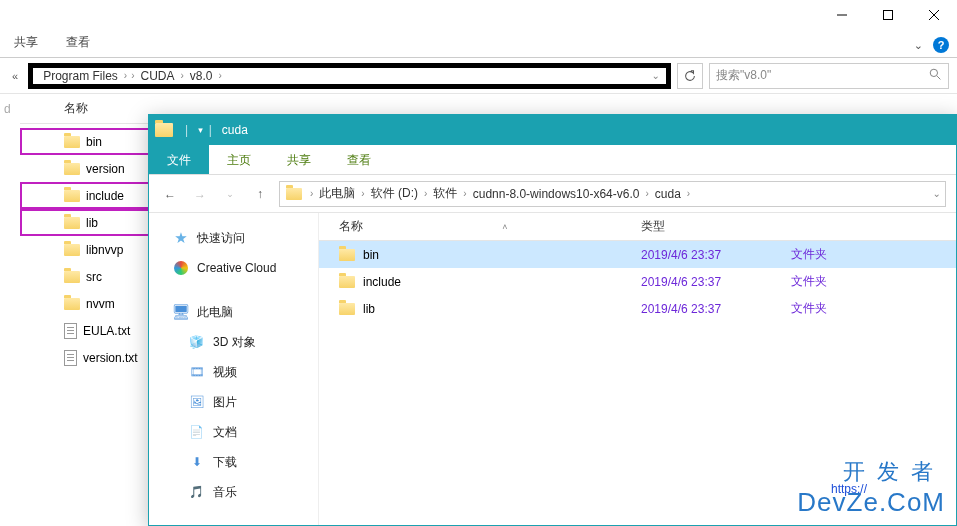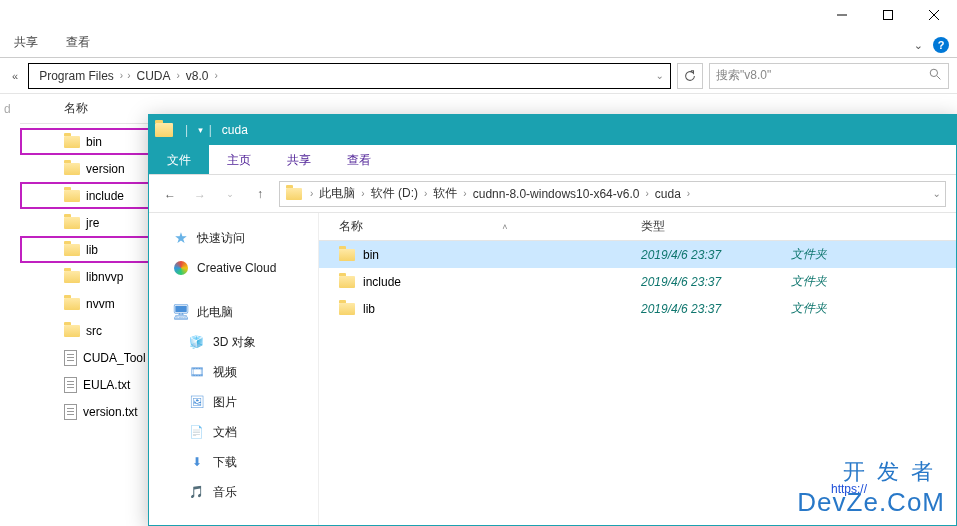--- a/index.html
+++ b/index.html
@@ -12,21 +12,21 @@
 .win-btn { width: 46px; height: 30px; display: flex; align-items: center; justify-content: center; color: #000; }
 .win-btn svg { width: 10px; height: 10px; }
 
 .back-ribbon-tabs { height: 28px; display: flex; align-items: flex-end; padding-left: 0; border-bottom: 1px solid #ccc; }
 .back-ribbon-tabs .tab { padding: 6px 14px; color: #444; }
 .back-ribbon-tabs .chev { margin-left: auto; padding: 4px 8px; color: #666; display:flex; align-items:center; gap:10px;}
 .help-icon { width:16px; height:16px; border-radius:50%; background:#0078d7; color:#fff; display:flex; align-items:center; justify-content:center; font-weight:bold; font-size:11px;}
 
 .back-addr { height: 36px; display: flex; align-items: center; gap: 6px; padding: 4px 8px; border-bottom: 1px solid #e5e5e5; }
 .back-addr .nav-chev { color:#555; padding:0 4px; font-size:11px;}
-.crumb-bar { flex: 1; height: 26px; border: 1px solid #000000; display: flex; align-items: center; padding: 0 6px; }
+.crumb-bar { flex: 1; height: 26px; border: 5px solid #000000; display: flex; align-items: center; padding: 0 6px; }
 .crumb { color: #333; padding: 0 4px; }
 .crumb-sep { color: #888; padding: 0 2px; font-size:10px;}
 .refresh-btn { width: 26px; height: 26px; border: 1px solid #ccc; display:flex; align-items:center; justify-content:center; }
 .search-box { width: 240px; height: 26px; border: 1px solid #ccc; display: flex; align-items: center; padding: 0 6px; color: #888; }
 .search-box .mag { margin-left:auto; }
 
 .back-columns { display:flex; height: calc(100% - 94px); }
 .back-colhdr { padding: 6px 0 6px 44px; color:#333; border-bottom:1px solid #e5e5e5; }
 .back-tree { width: 150px; padding: 4px 0; }
 .tree-item { display: flex; align-items: center; height: 27px; padding-left: 44px; gap: 6px; }
@@ -38,21 +38,21 @@
 .d-label{ color:#aaa; padding:8px 0 0 4px;}
 
 
 .front-window { position: absolute; top: 114px; left: 148px; width: 809px; height: 412px; background: #fff; box-shadow: 0 4px 20px rgba(0,0,0,0.25); border: 1px solid #1ba1b0; }
 .front-titlebar { height: 30px; background: #1ba1b0; display: flex; align-items: center; padding-left: 6px; color:#fff; }
 .ft-icon { width:18px; height:14px; background: linear-gradient(#ffe9a6,#f7d36a); border-radius:1px; margin-right:6px; position:relative;}
 .ft-icon::before { content:""; position:absolute; top:-3px; left:0; width:8px; height:3px; background:#f7d36a; border-radius:1px 1px 0 0;}
 .ft-divider { color: rgba(255,255,255,0.7); padding: 0 6px; }
 .ft-down { margin-left:4px; font-size:9px;}
 .front-ribbon { height: 30px; display:flex; align-items:stretch; border-bottom:1px solid #ddd; }
-.front-ribbon .rtab { padding: 7px 18px; color:#4c1d95; }
+.front-ribbon .rtab { padding: 7px 18px; color:#4d7c0f; }
 .front-ribbon .rtab.file { background:#1ba1b0; color:#fff; }
 
 .front-addr { height: 38px; display:flex; align-items:center; gap:8px; padding: 4px 10px; border-bottom:1px solid #e5e5e5; }
 .nav-arrow { width:22px; height:22px; display:flex; align-items:center; justify-content:center; color:#555; }
 .nav-arrow.dis { color:#bbb; }
 .front-crumbs { flex:1; height:26px; border:1px solid #ccc; display:flex; align-items:center; padding: 0 4px; }
 .front-crumbs .folder-icon{ margin: 0 6px 0 2px;}
 .front-body { display:flex; height: calc(100% - 98px); }
 .front-nav { width: 170px; padding: 10px 0; border-right:1px solid #eee; }
 .nav-item { display:flex; align-items:center; gap:8px; height:30px; padding-left:24px; color:#222; }
@@ -64,21 +64,21 @@
 
 .front-list { flex:1; }
 .list-hdr { display:flex; height:28px; align-items:center; border-bottom:1px solid #e5e5e5; color:#333; }
 .col-name { width: 322px; padding-left: 20px; display:flex; align-items:center; gap:6px; }
 .col-date { width: 150px; }
 .col-type { flex:1; }
 .sort-ind { font-size:9px; color:#888; margin:0 auto;}
 .list-row { display:flex; height:27px; align-items:center; }
 .list-row.sel { background:#cce8ff; }
 .list-row .col-name { padding-left: 20px; display:flex; align-items:center; gap:8px;}
-.list-row .col-date, .list-row .col-type { color:#0f766e;font-style:italic; }
+.list-row .col-date, .list-row .col-type { color:#6d28d9; }
 
 .watermark { position:absolute; right:12px; bottom:8px; text-align:right; font-family: Arial; }
 .watermark .l1 { font-size:22px; color:#2878c8; letter-spacing:12px; font-weight:300;}
 .watermark .l2 { font-size:26px; color:#2878c8; font-weight:300; letter-spacing:1px;}
 .ghost { position:absolute; right:90px; bottom:30px; color:#1d4ed8; font-size:12px;}
 </style>
 </head>
 <body>
 
 <div class="back-window">
@@ -147,43 +147,35 @@
             <span>bin</span>
           </div>
           <div class="tree-item">
             <span class="folder-icon"></span>
             <span>version</span>
           </div>
           <div class="tree-item hl">
             <span class="folder-icon"></span>
             <span>include</span>
           </div>
-          <div class="tree-item">
-            <span class="folder-icon"></span>
-            <span>jre</span>
-          </div>
           <div class="tree-item hl">
             <span class="folder-icon"></span>
             <span>lib</span>
           </div>
           <div class="tree-item">
             <span class="folder-icon"></span>
             <span>libnvvp</span>
           </div>
           <div class="tree-item">
             <span class="folder-icon"></span>
+            <span>src</span>
+          </div>
+          <div class="tree-item">
+            <span class="folder-icon"></span>
             <span>nvvm</span>
-          </div>
-          <div class="tree-item">
-            <span class="folder-icon"></span>
-            <span>src</span>
-          </div>
-          <div class="tree-item">
-            <span class="file-icon"></span>
-            <span>CUDA_Tool</span>
           </div>
           <div class="tree-item">
             <span class="file-icon"></span>
             <span>EULA.txt</span>
           </div>
           <div class="tree-item">
             <span class="file-icon"></span>
             <span>version.txt</span>
           </div>
         </div>

